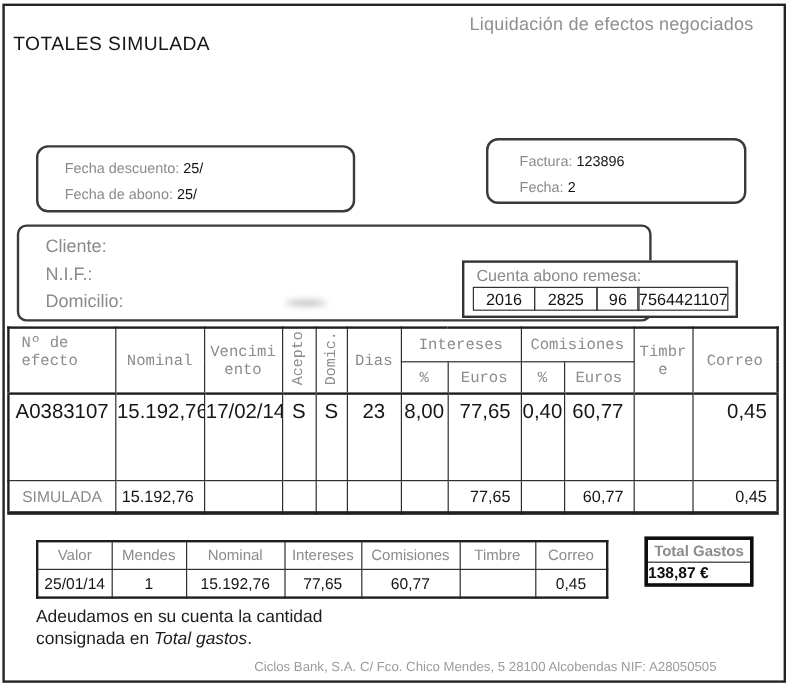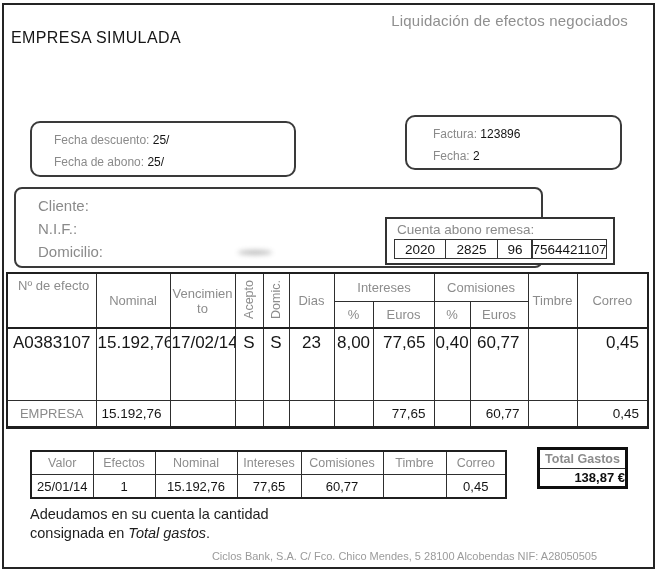--- a/index.html
+++ b/index.html
@@ -32,21 +32,21 @@
   .acct-cell{border:1.5px solid #333;box-sizing:border-box;font-size:13.5px;color:#141414;
              display:flex;align-items:center;justify-content:center;margin-right:-1.5px;}
   .acct-cell.w1{width:55px;}.acct-cell.w2{width:57px;}.acct-cell.w3{width:38px;}.acct-cell.w4{flex:1;}
 
   
   table{border-collapse:collapse;table-layout:fixed;}
   .main-table{position:absolute;left:2px;top:267px;width:641px;
               border:2px solid #1f1f1f;border-bottom-width:3px;}
   .main-table th,.main-table td{border:1px solid #2e2e2e;overflow:hidden;}
   .main-table th{font-weight:normal;font-size:13px;color:#8c8c8c;text-align:center;
-                 vertical-align:middle;padding:0 2px;word-break:break-word;}
+                 vertical-align:middle;padding:0 2px;word-break:break-word;font-family:Liberation Mono, monospace;}
   .main-table th.tl{text-align:left;vertical-align:top;padding:4px 0 0 10px;}
   .main-table thead tr.r1{height:28px;}
   .main-table thead tr.r2{height:27px;}
   .row-data{height:72px;}
   .row-data td{vertical-align:top;padding-top:4px;font-size:17px;color:#161616;}
   .row-totals{height:27px;}
   .row-totals td{vertical-align:middle;font-size:13.5px;color:#161616;border-top:1px solid #2e2e2e;}
   .row-totals td:first-child{color:#8a8a8a;text-align:center;font-size:13px;}
   .main-table tbody tr.row-data td{border-top:2px solid #1f1f1f;}
   .al-c{text-align:center;}
@@ -59,35 +59,35 @@
   .summary-table th,.summary-table td{border:1px solid #2e2e2e;height:20px;
       text-align:center;vertical-align:middle;overflow:hidden;}
   .summary-table th{font-weight:normal;font-size:12.5px;color:#8c8c8c;}
   .summary-table td{font-size:13px;color:#141414;}
 
   
   .total-box{position:absolute;left:533px;top:442px;width:91px;height:42px;
              border:3px solid #0e0e0e;box-sizing:border-box;background:#fff;}
   .total-label{font-size:12.5px;color:#8c8c8c;font-weight:bold;text-align:center;
                height:18px;line-height:18px;border-bottom:1px solid #2e2e2e;}
-  .total-value{font-size:13px;color:#0e0e0e;font-weight:bold;text-align:right;line-height:17px;}
+  .total-value{font-size:13px;color:#0e0e0e;font-weight:bold;text-align:left;line-height:17px;}
 
   
   .note{position:absolute;left:26px;top:500px;font-size:14.5px;color:#1d1d1d;line-height:19px;}
   .note .it{font-style:italic;}
   .footer{position:absolute;left:170px;right:18px;bottom:5px;text-align:center;
           font-size:11px;color:#9b9b9b;white-space:nowrap;}
 </style>
 </head>
 <body>
 
 <div class="page">
 
   <div class="doc-title">Liquidación de efectos negociados</div>
-  <div class="company">EMPRESA SIMULADA</div>
+  <div class="company">TOTALES SIMULADA</div>
 
   <div class="rbox dates-box">
     <div class="line">
       <span class="lbl">Fecha descuento:</span>
       <span class="val">25/</span>
     </div>
     <div class="line">
       <span class="lbl">Fecha de abono:</span>
       <span class="val">25/</span>
     </div>
@@ -109,21 +109,21 @@
     <div class="line lbl">N.I.F.:</div>
     <div class="line lbl">
       <span>Domicilio:</span>
       <span class="smudge"></span>
     </div>
   </div>
 
   <div class="account-box">
     <div class="account-label">Cuenta abono remesa:</div>
     <div class="account-cells">
-      <div class="acct-cell w1">2020</div>
+      <div class="acct-cell w1">2016</div>
       <div class="acct-cell w2">2825</div>
       <div class="acct-cell w3">96</div>
       <div class="acct-cell w4">7564421107</div>
     </div>
   </div>
 
   <table class="main-table">
     <colgroup>
       <col style="width:89px">
         <col style="width:74px">
@@ -167,21 +167,21 @@
         <td class="al-c">S</td>
         <td class="al-c">23</td>
         <td class="al-c">8,00</td>
         <td class="al-r">77,65</td>
         <td class="al-c">0,40</td>
         <td class="al-r">60,77</td>
         <td></td>
         <td class="al-r">0,45</td>
       </tr>
       <tr class="row-totals">
-        <td>EMPRESA</td>
+        <td>SIMULADA</td>
         <td class="al-r">15.192,76</td>
         <td></td>
         <td></td>
         <td></td>
         <td></td>
         <td></td>
         <td class="al-r">77,65</td>
         <td></td>
         <td class="al-r">60,77</td>
         <td></td>
@@ -196,21 +196,21 @@
         <col style="width:62px">
         <col style="width:82px">
       <col style="width:64px">
         <col style="width:82px">
         <col style="width:63px">
         <col style="width:60px">
     </colgroup>
     <thead>
       <tr>
         <th>Valor</th>
-        <th>Efectos</th>
+        <th>Mendes</th>
         <th>Nominal</th>
         <th>Intereses</th>
         <th>Comisiones</th>
         <th>Timbre</th>
         <th>Correo</th>
       </tr>
     </thead>
     <tbody>
       <tr>
         <td>25/01/14</td>

